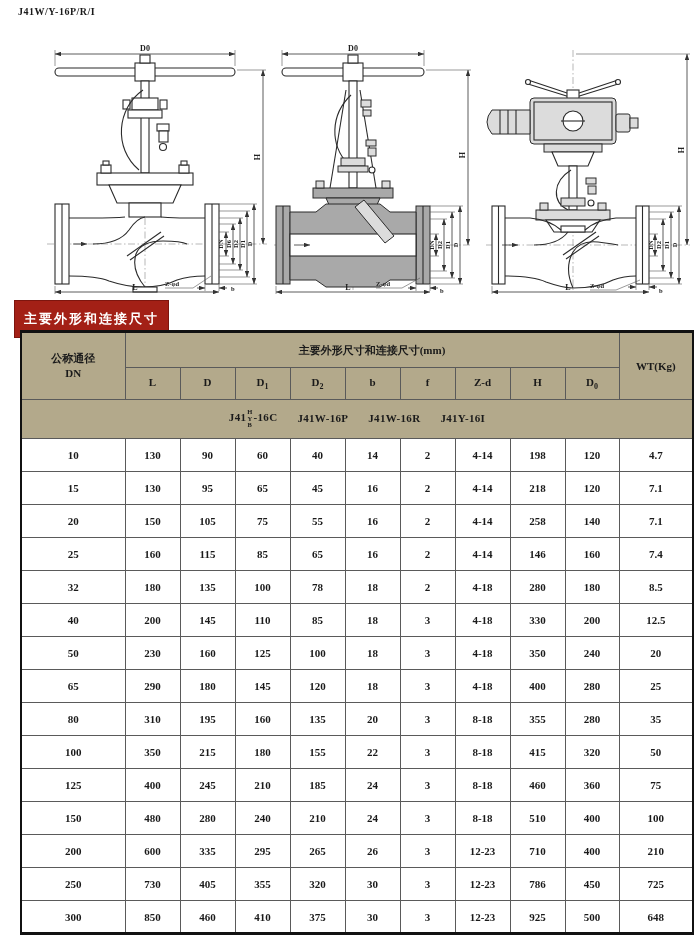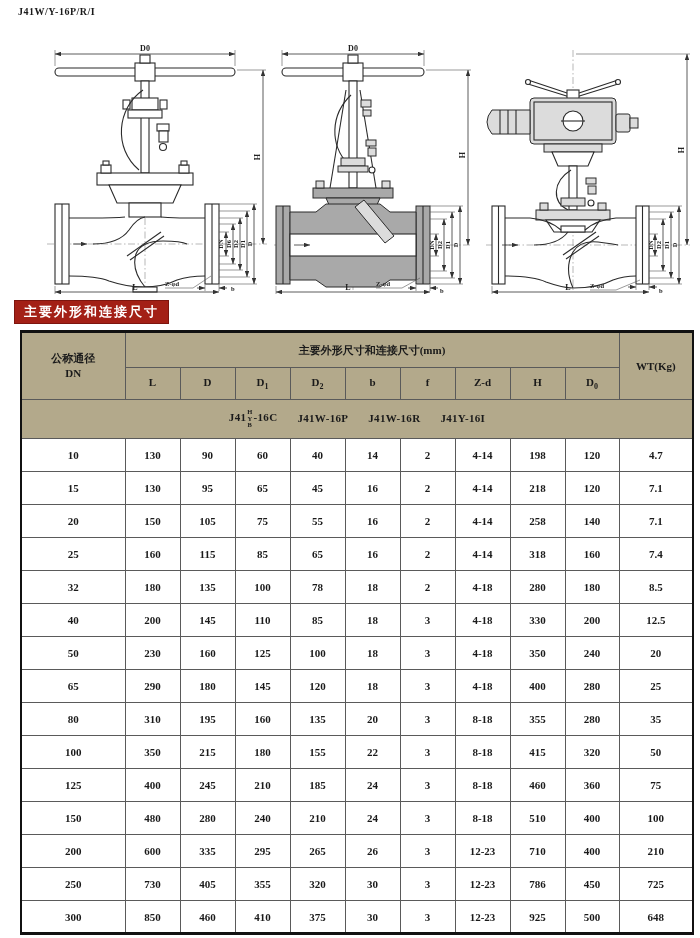--- a/index.html
+++ b/index.html
@@ -24,21 +24,21 @@
   svg .thin{stroke:#555;stroke-width:.6;fill:none;}
   svg .cl{stroke:#888;stroke-width:.6;stroke-dasharray:7 2.5 1.5 2.5;fill:none;}
   svg text{font-family:"Liberation Serif","DejaVu Serif",serif;font-weight:bold;fill:#222;}
   svg .dtxt{font-size:8px;}
   svg .dtxts{font-size:6.5px;}
 
   .banner{
     position:absolute;left:14px;top:300px;height:22px;line-height:22px;
     background:#a32016;border:1px solid #7d150e;color:#fff;
     font-family:"Liberation Sans","DejaVu Sans",sans-serif;
-    font-size:13px;font-weight:bold;letter-spacing:2px;padding:0 9px;
+    font-size:13px;font-weight:bold;letter-spacing:2px;padding:7px 9px;
   }
 
   table.dim-table{
     position:absolute;left:20px;top:330px;width:672px;
     border-collapse:collapse;table-layout:fixed;
     border:2px solid #111;border-top:3px solid #111;border-bottom:3px solid #111;
   }
   table.dim-table th,table.dim-table td{
     border:1px solid #5a5a5a;text-align:center;vertical-align:middle;
     font-weight:bold;font-size:11px;padding:0;
@@ -436,21 +436,21 @@
 
       <tr class="datarow">
         <td>25</td>
         <td>160</td>
         <td>115</td>
         <td>85</td>
         <td>65</td>
         <td>16</td>
         <td>2</td>
         <td>4-14</td>
-        <td>318</td>
+        <td>146</td>
         <td>160</td>
         <td>7.4</td>
       </tr>
 
       <tr class="datarow">
         <td>32</td>
         <td>180</td>
         <td>135</td>
         <td>100</td>
         <td>78</td>

